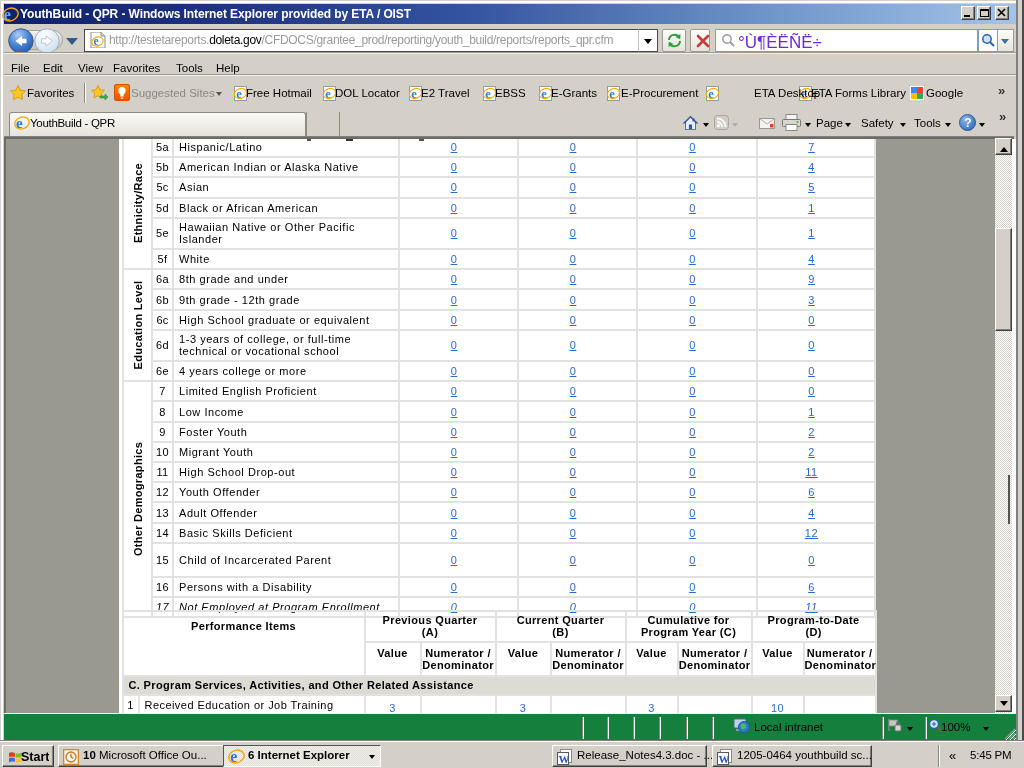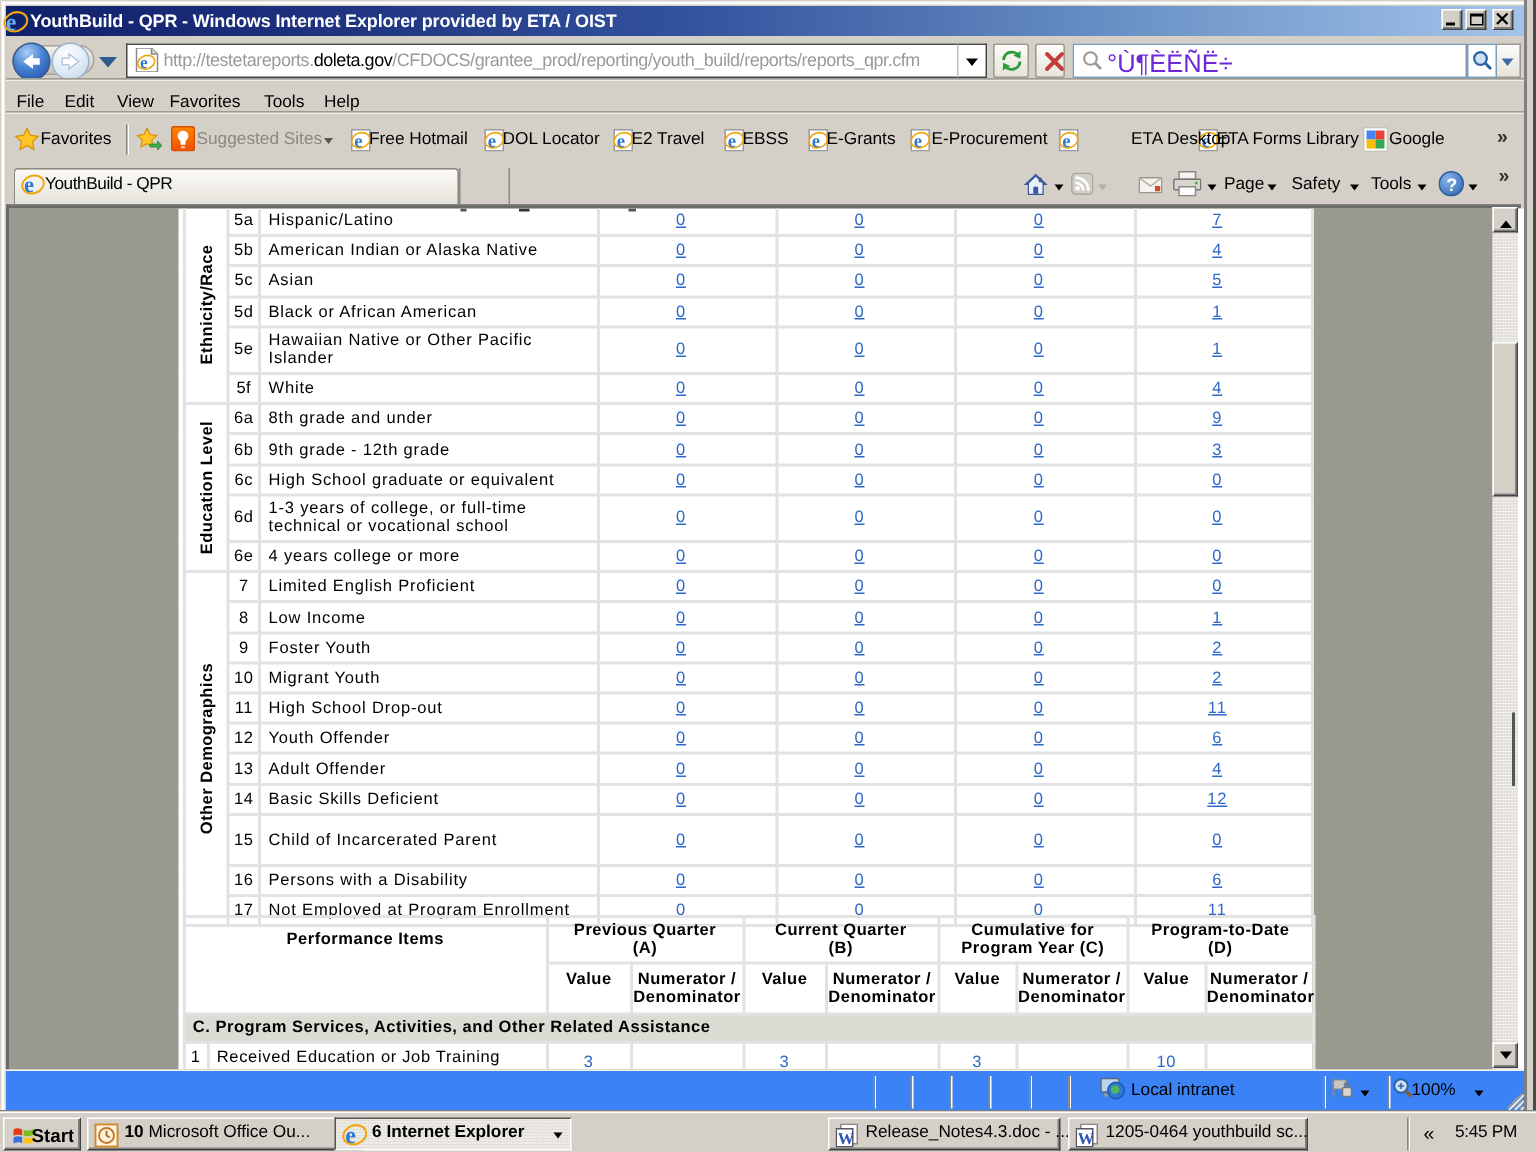--- a/index.html
+++ b/index.html
@@ -81,21 +81,21 @@
   border-top:1px solid #fff; border-left:1px solid #fff; border-right:1px solid #404040; border-bottom:1px solid #404040;
   box-shadow:inset -1px -1px 0 #808080; }
 
 
 #rframe1 { left:1012px; top:139px; width:4px; height:574px; background:#fff; }
 #rframe2 { left:1016px; top:0px; width:2px; height:741px; background:#808080; }
 #rframe3 { left:1018px; top:0px; width:4px; height:741px; background:#d4d0c8; }
 #rframe4 { left:1022px; top:0px; width:2px; height:741px; background:#4a4a48; }
 
 
-#statusbar { left:4px; top:714px; width:1012px; height:27px; background:#3b82f6; font-size:11.5px; }
+#statusbar { left:4px; top:714px; width:1012px; height:27px; background:#15803d; font-size:11.5px; }
 .seg { position:absolute; top:3px; height:22px; border-left:1px solid #898780; box-shadow:1px 0 0 #fff inset; }
 #statusbar .lbl { position:absolute; top:7px; }
 
 
 #taskbar { left:0px; top:741px; width:1024px; height:27px; background:#d4d0c8; border-top:1px solid #fff; box-shadow:0 -1px 0 #808080; font-size:11.5px; }
 .taskbtn { position:absolute; top:3px; height:22px; background:#d4d0c8;
   border-top:1px solid #fff; border-left:1px solid #fff; border-right:1px solid #404040; border-bottom:1px solid #404040;
   box-shadow:inset -1px -1px 0 #808080; }
 .taskbtn .t { position:absolute; left:24px; top:3px; white-space:nowrap; overflow:hidden; }
 .taskbtn svg, .taskbtn .ic { position:absolute; left:4px; top:2px; }
@@ -530,21 +530,21 @@
           <td class="val"><a>0</a></td>
         </tr>
     <tr style="height:20.2px;">
           <td class="num">16</td>
           <td class="desc">Persons with a Disability</td>
           <td class="val"><a>0</a></td>
           <td class="val"><a>0</a></td>
           <td class="val"><a>0</a></td>
           <td class="val"><a>6</a></td>
         </tr>
-    <tr style="height:20.2px;">
+    <tr style="height:20.2px;font-style:italic;">
           <td class="num">17</td>
           <td class="desc">Not Employed at Program Enrollment</td>
           <td class="val"><a>0</a></td>
           <td class="val"><a>0</a></td>
           <td class="val"><a>0</a></td>
           <td class="val"><a>11</a></td>
         </tr>
   </tbody>
     </table>
 

